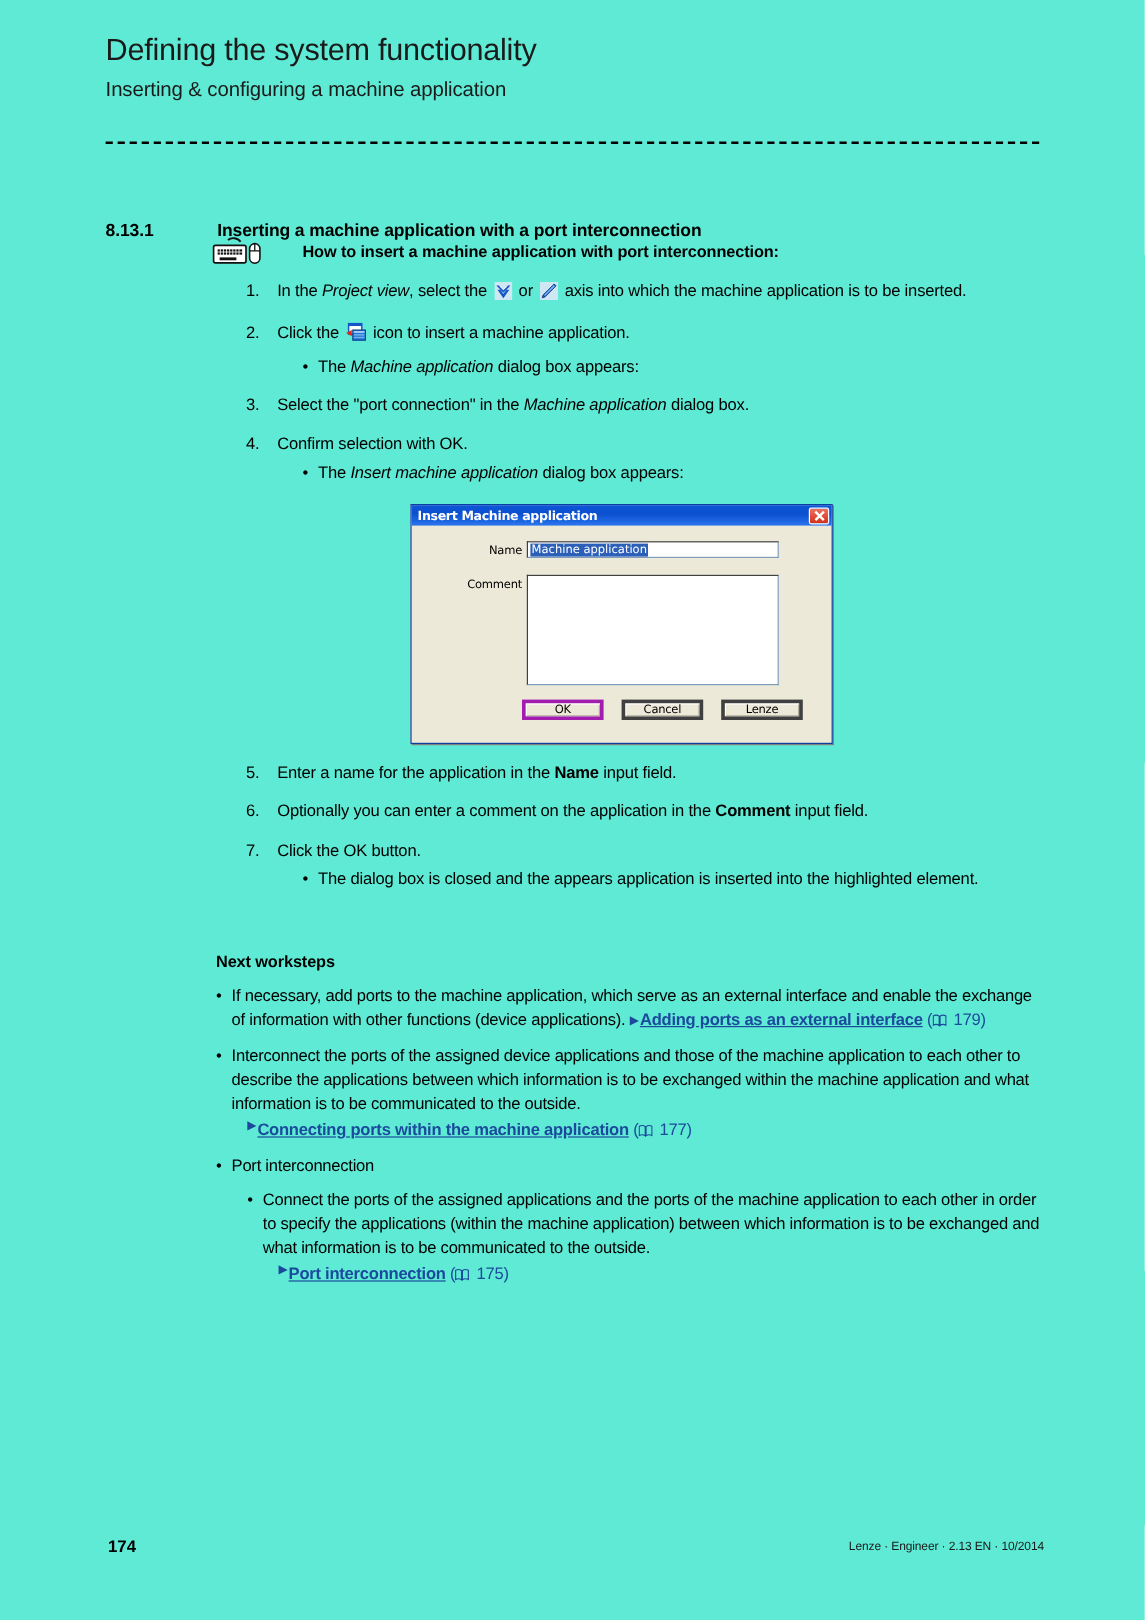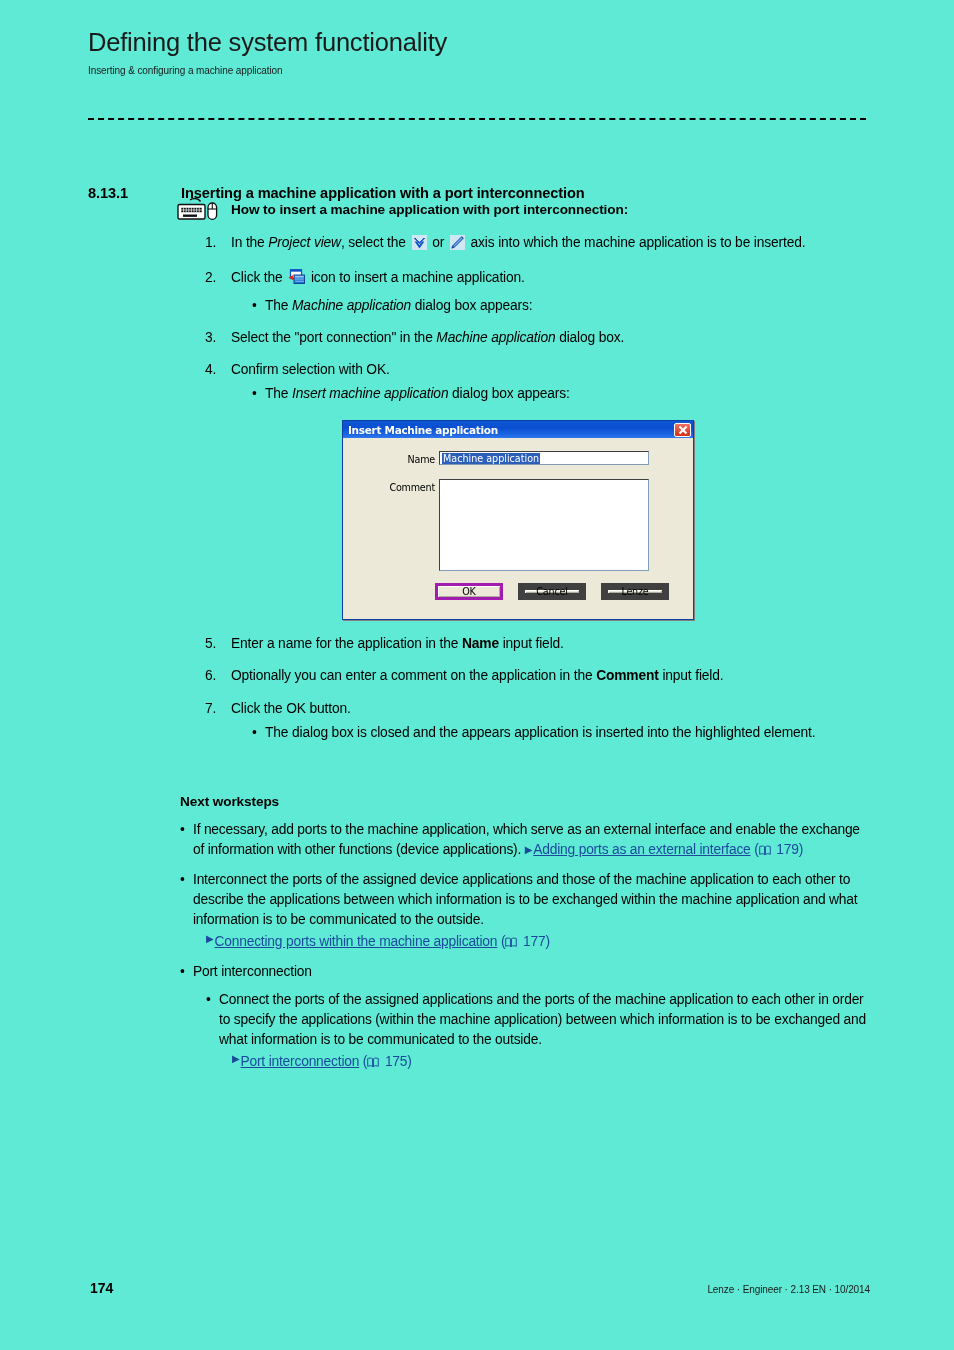--- a/index.html
+++ b/index.html
@@ -28,21 +28,21 @@
   }
   .doc-title {
     font-size: 25.5px;
     font-weight: 400;
     letter-spacing: -0.2px;
     color: #1a1a1a;
     line-height: 1.1;
     margin: 0;
   }
   .doc-subtitle {
-    font-size: 10px;
+    font-size: 17px;
     font-weight: 400;
     color: #1a1a1a;
     margin-top: 9px;
     letter-spacing: -0.1px;
   }
   .rule {
     position: absolute;
     left: 88px;
     top: 118px;
     width: 778px;
@@ -67,21 +67,21 @@
     width: 93px;
   }
 
   
   .howto {
     position: absolute;
     left: 176px;
     top: 197px;
     display: flex;
     align-items: flex-start;
-    gap: 5px;
+    gap: 26px;
   }
   .howto-label {
     font-size: 13.6px;
     font-weight: bold;
     letter-spacing: -0.1px;
     padding-top: 5px;
   }
 
   
   .kbd-mouse { display:block; }
@@ -206,21 +206,21 @@
   }
   .sel-text {
     background: #2b5fb8;
     color: #ffffff;
     padding: 0 1px;
   }
   .win-btn {
     position: absolute;
     height: 17px;
     background: #ece9d8;
-    border: 7px solid #404040;
+    border: 3px solid #404040;
     box-shadow: inset 1px 1px 0 #ffffff, inset -1px -1px 0 #b0ada0;
     box-sizing: border-box;
     font-size: 9.6px;
     font-family: "DejaVu Sans", sans-serif;
     color: #000;
     display: flex;
     align-items: center;
     justify-content: center;
     letter-spacing: -0.2px;
   }
@@ -269,21 +269,21 @@
   .nb-body { flex: 1; }
   .nb-sub {
     display: flex;
     margin-top: 2px;
     padding-left: 13px;
   }
 
   a.xref {
     color: #1b4a9c;
     text-decoration: underline;
-    font-weight: normal;
+    font-weight: bold;
     text-align: right;
   }
   .xref-arrow {
     color: #1b4a9c;
     font-size: 10px;
     vertical-align: 1px;
     margin-right: 1px;
   }
   .pgref {
     color: #1b4a9c;

